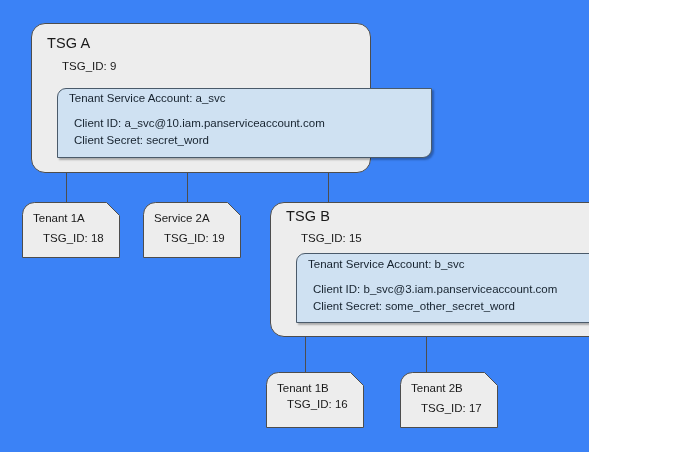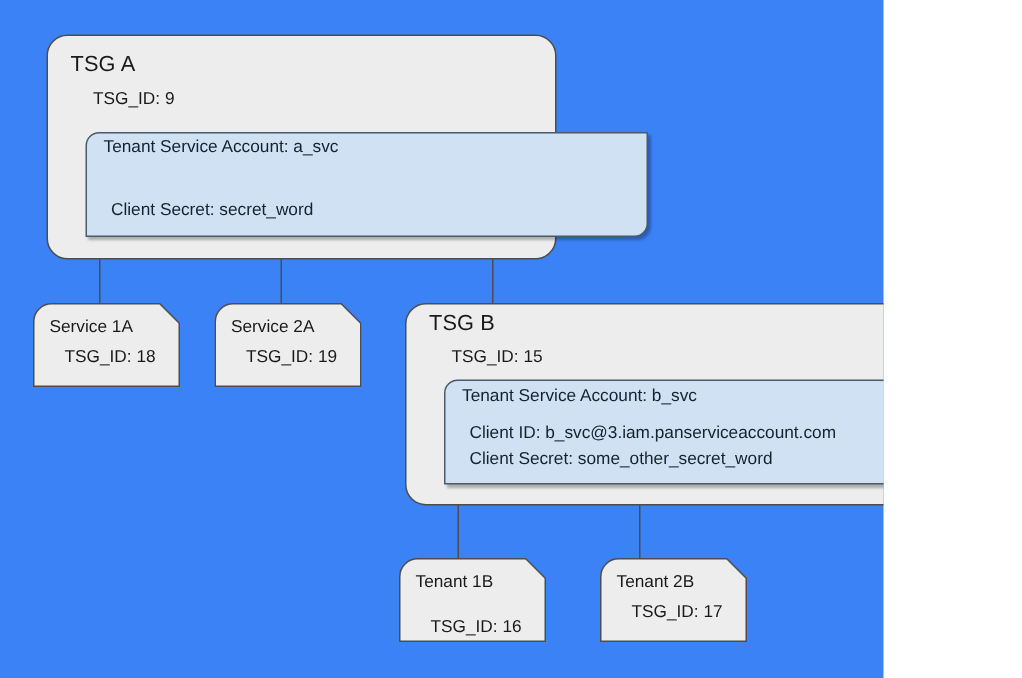--- a/index.html
+++ b/index.html
@@ -110,20 +110,21 @@
   <div class="tsg-box" style="left:31px; top:23px; width:340px; height:150px;"></div>
 
   <div class="tsg-title" style="left:47px; top:35px;">TSG A</div>
 
   <div class="tsg-sub" style="left:62px; top:60px;">TSG_ID: 9</div>
 
   <div class="svc-card" style="left:57px; top:88px; width:375px; height:70px;"></div>
 
   <div class="svc-title" style="left:69px; top:92px;">Tenant Service Account: a_svc</div>
 
+  <div class="svc-line" style="left:74px; top:117px;">Client ID: a_svc@10.iam.panserviceaccount.com</div>
 
   <div class="svc-line" style="left:74px; top:134px;">Client Secret: secret_word</div>
 
   <div class="tsg-box" style="left:270px; top:202px; width:340px; height:135px;"></div>
 
   <div class="tsg-title" style="left:286px; top:208px;">TSG B</div>
 
   <div class="tsg-sub" style="left:301px; top:232px;">TSG_ID: 15</div>
 
   <div class="svc-card" style="left:296px; top:253px; width:375px; height:70px;"></div>
@@ -131,38 +132,38 @@
   <div class="svc-title" style="left:308px; top:258px;">Tenant Service Account: b_svc</div>
 
   <div class="svc-line" style="left:313px; top:283px;">Client ID: b_svc@3.iam.panserviceaccount.com</div>
 
   <div class="svc-line" style="left:313px; top:300px;">Client Secret: some_other_secret_word</div>
 
   <div class="tenant" style="left:22px; top:202px; width:98px; height:56px;">
     <svg width="98" height="56" viewBox="0 0 98 56">
       <path d="M 0.5 12.5 A 12 12 0 0 1 12.5 0.5 L 84.5 0.5 L 97.5 13.5 L 97.5 55.5 L 0.5 55.5 Z" fill="#ededed" stroke="#4d4d4d" stroke-width="1"></path>
     </svg>
-    <div class="tenant-name" style="left:11px; top:10px;">Service 1A</div>
+    <div class="tenant-name" style="left:11px; top:10px;">Tenant 1A</div>
     <div class="tenant-id" style="left:21px; top:30px;">TSG_ID: 18</div>
   </div>
 
   <div class="tenant" style="left:143px; top:202px; width:98px; height:56px;">
     <svg width="98" height="56" viewBox="0 0 98 56">
       <path d="M 0.5 12.5 A 12 12 0 0 1 12.5 0.5 L 84.5 0.5 L 97.5 13.5 L 97.5 55.5 L 0.5 55.5 Z" fill="#ededed" stroke="#4d4d4d" stroke-width="1"></path>
     </svg>
     <div class="tenant-name" style="left:11px; top:10px;">Service 2A</div>
     <div class="tenant-id" style="left:21px; top:30px;">TSG_ID: 19</div>
   </div>
 
   <div class="tenant" style="left:266px; top:372px; width:98px; height:56px;border-radius:10px;">
     <svg width="98" height="56" viewBox="0 0 98 56">
       <path d="M 0.5 12.5 A 12 12 0 0 1 12.5 0.5 L 84.5 0.5 L 97.5 13.5 L 97.5 55.5 L 0.5 55.5 Z" fill="#ededed" stroke="#4d4d4d" stroke-width="1"></path>
     </svg>
     <div class="tenant-name" style="left:11px; top:10px;">Tenant 1B</div>
-    <div class="tenant-id" style="left:21px; top:40px;">TSG_ID: 16</div>
+    <div class="tenant-id" style="left:21px; top:26px;">TSG_ID: 16</div>
   </div>
 
   <div class="tenant" style="left:400px; top:372px; width:98px; height:56px;padding-left:42px;">
     <svg width="98" height="56" viewBox="0 0 98 56">
       <path d="M 0.5 12.5 A 12 12 0 0 1 12.5 0.5 L 84.5 0.5 L 97.5 13.5 L 97.5 55.5 L 0.5 55.5 Z" fill="#ededed" stroke="#4d4d4d" stroke-width="1"></path>
     </svg>
     <div class="tenant-name" style="left:11px; top:10px;">Tenant 2B</div>
     <div class="tenant-id" style="left:21px; top:30px;">TSG_ID: 17</div>
   </div>
 

